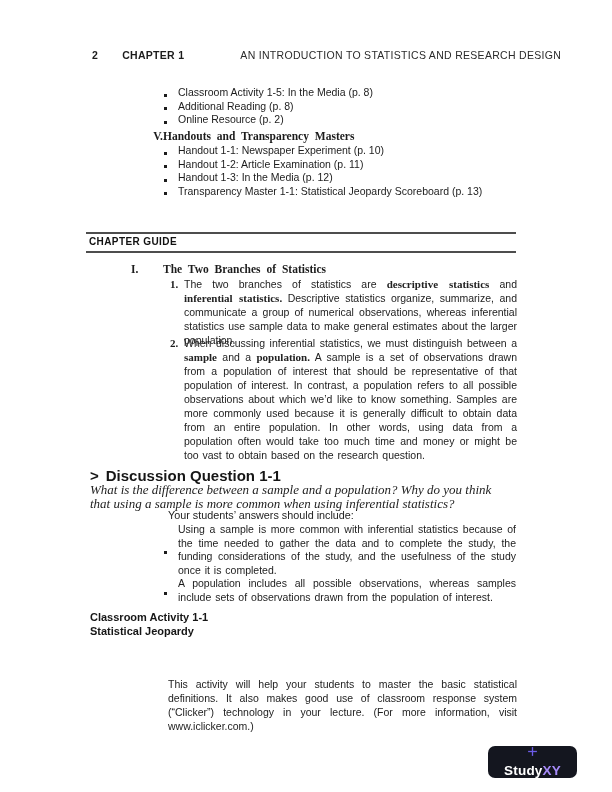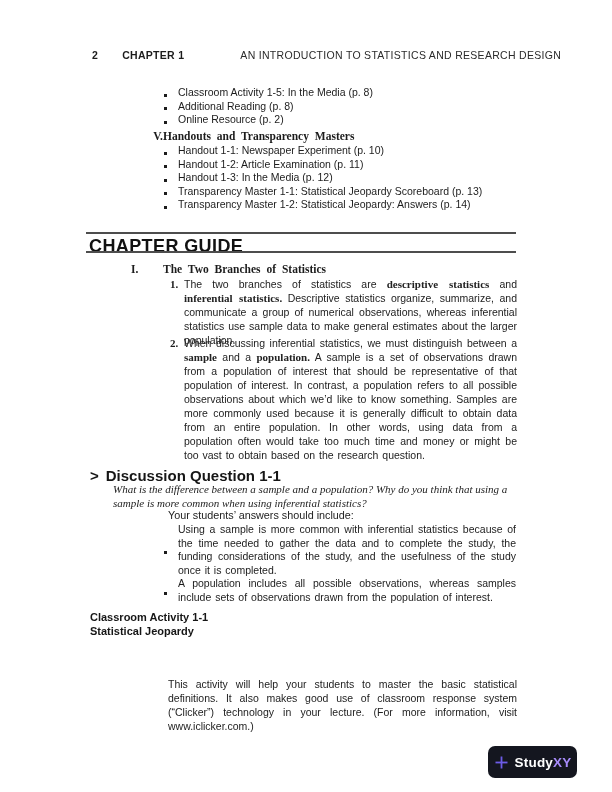--- a/index.html
+++ b/index.html
@@ -19,43 +19,43 @@
   .blist{left:164px;font-size:10.5px;line-height:13.5px;}
   .bitem{display:flex;align-items:center;white-space:nowrap;}
   .sq{flex:0 0 3px;width:3px;height:3px;background:#1c1c1c;margin-top:5px;}
   .btext{margin-left:11px;}
   
   .rsec{left:130px;font-family:"Liberation Serif",serif;font-weight:700;
         font-size:11.5px;white-space:nowrap;word-spacing:3px;}
   .rsec .rnum{display:inline-block;width:33px;word-spacing:0;}
   
   .rule{left:86px;width:430px;height:2px;background:#4d4d4d;}
-  .cg-head{left:89px;font-size:18px;font-weight:700;letter-spacing:.4px;color:#111;}
+  .cg-head{left:89px;font-size:10px;font-weight:700;letter-spacing:.4px;color:#111;}
   
   .gitem{left:170px;width:347px;display:flex;align-items:flex-start;
          font-size:10.5px;line-height:14px;}
   .gitem .num{flex:0 0 14px;font-family:"Liberation Serif",serif;font-weight:700;font-size:11px;}
   .gitem .itext{text-align:justify;word-spacing:1px;color:#222;}
   .bs{font-family:"Liberation Serif",serif;font-weight:700;font-size:11px;word-spacing:2px;}
   
   .dq-head{left:90px;font-size:15px;font-weight:700;color:#161616;white-space:nowrap;}
   .dq-head .gt{margin-right:7px;font-weight:700;}
   .dq-quest{left:90px;width:422px;font-family:"Liberation Serif",serif;
-            font-style:italic;font-size:11px;line-height:13.5px;color:#222;margin-left:23px;}
+            font-style:italic;font-size:13px;line-height:13.5px;color:#222;}
   .dq-intro{left:168px;font-size:10.8px;color:#222;white-space:nowrap;}
   .dq-answers{left:164px;width:352px;font-size:10.5px;line-height:13.5px;}
   .dq-answers .bitem{white-space:normal;}
   .dq-answers .btext{text-align:justify;word-spacing:1px;flex:1;}
   
   .ca-line{left:90px;font-size:11px;font-weight:700;color:#161616;white-space:nowrap;}
   .ca-body{left:168px;width:349px;font-size:10.5px;line-height:14px;
            text-align:justify;word-spacing:1px;color:#222;}
   
   .badge{left:488px;top:746px;width:89px;height:32px;border-radius:7px;
-         display:flex;align-items:center;justify-content:center;gap:6px;}
+         display:flex;align-items:center;justify-content:center;gap:6px;flex-direction:column;}
   .badge .bname{font-size:13.5px;font-weight:700;letter-spacing:.2px;white-space:nowrap;}
 </style>
 </head>
 <body>
 
 <div class="page">
 
   <div class="abs hdr">
     <span class="pgnum">2</span>
     <span class="chap">CHAPTER 1</span>
@@ -91,24 +91,20 @@
       <span class="sq"></span>
       <span class="btext">Handout 1-2: Article Examination (p. 11)</span>
     </div>
     <div class="bitem">
       <span class="sq"></span>
       <span class="btext">Handout 1-3: In the Media (p. 12)</span>
     </div>
     <div class="bitem">
       <span class="sq"></span>
       <span class="btext">Transparency Master 1-1: Statistical Jeopardy Scoreboard (p. 13)</span>
-    </div>
-    <div class="bitem">
-      <span class="sq"></span>
-      <span class="btext">Transparency Master 1-2: Statistical Jeopardy: Answers (p. 14)</span>
     </div>
   </div>
 
   <div class="abs rule" style="top:232px;"></div>
   <div class="abs cg-head" style="top:236px;">CHAPTER GUIDE</div>
   <div class="abs rule" style="top:251px;"></div>
 
   <div class="abs rsec" style="top:263px;left:131px;">
     <span class="rnum" style="width:32px;">I.</span><span>The Two Branches of Statistics</span>
   </div>

